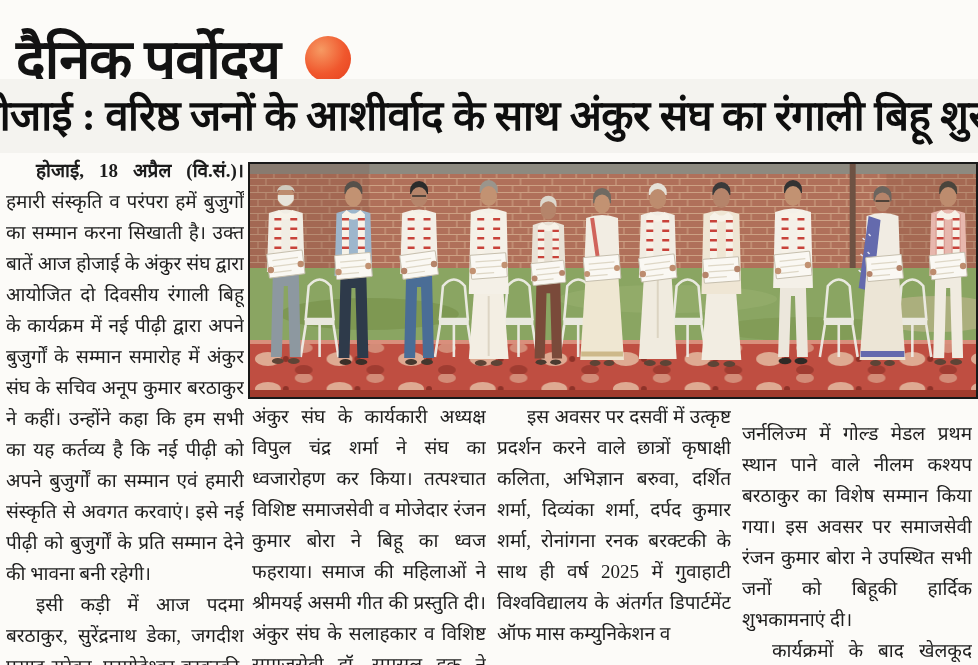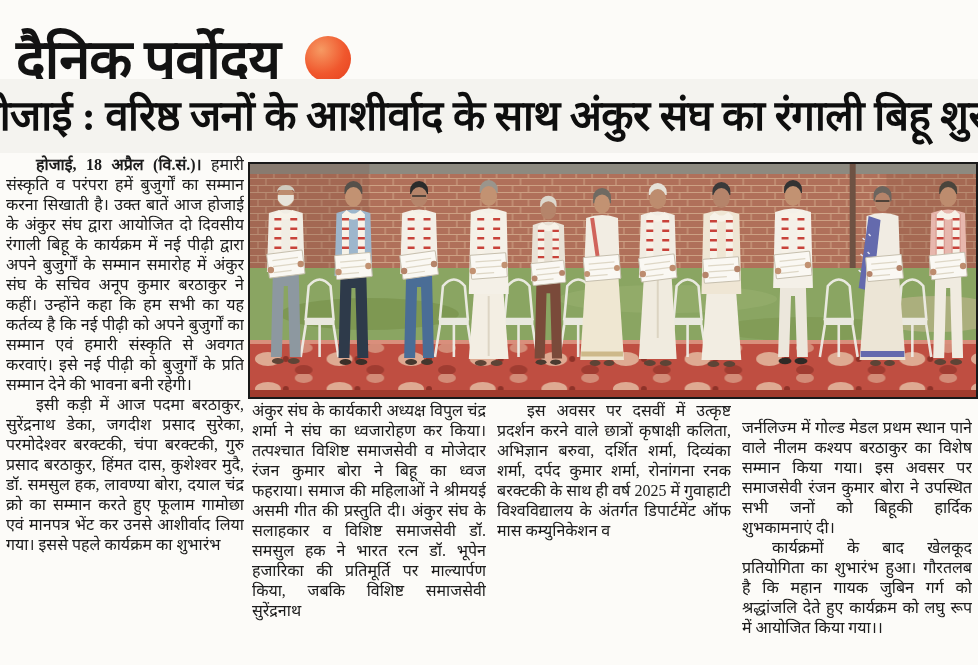--- a/index.html
+++ b/index.html
@@ -29,21 +29,21 @@
   .headline-band{
     position:absolute;left:0;top:79px;width:978px;height:74px;background:#f4f3ef;
     display:flex;align-items:center;justify-content:center;overflow:hidden;
   }
   .headline{
     margin:0;font-size:42px;line-height:70px;font-weight:700;color:#0e0e0e;
     white-space:nowrap;letter-spacing:-0.5px;
   }
   
   .col{
-    position:absolute;font-size:16px;line-height:20px;text-align:justify;overflow:hidden;
+    position:absolute;font-size:19px;line-height:31px;text-align:justify;overflow:hidden;
   }
   .col p{margin:0;}
   .col p.indent{text-indent:30px;}
   .dateline{font-weight:700;}
   .col1{left:6px;top:155px;width:238px;height:510px;}
   .col2{left:252px;top:401px;width:234px;height:264px;}
   .col3{left:497px;top:401px;width:234px;height:264px;}
   .col4{left:742px;top:401px;width:230px;height:264px;margin-top:17px;}
   
   .photo{

